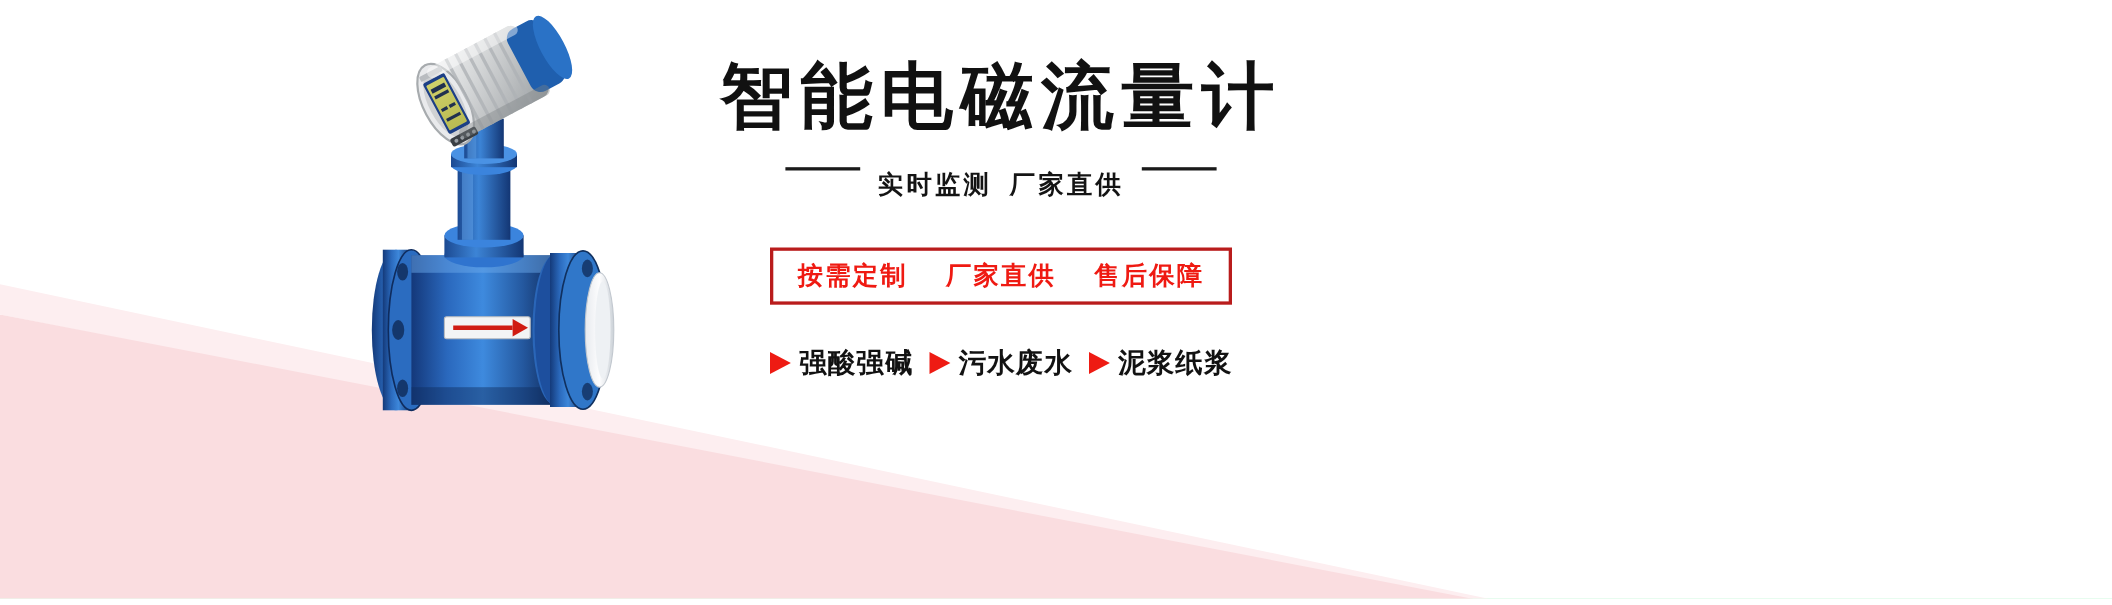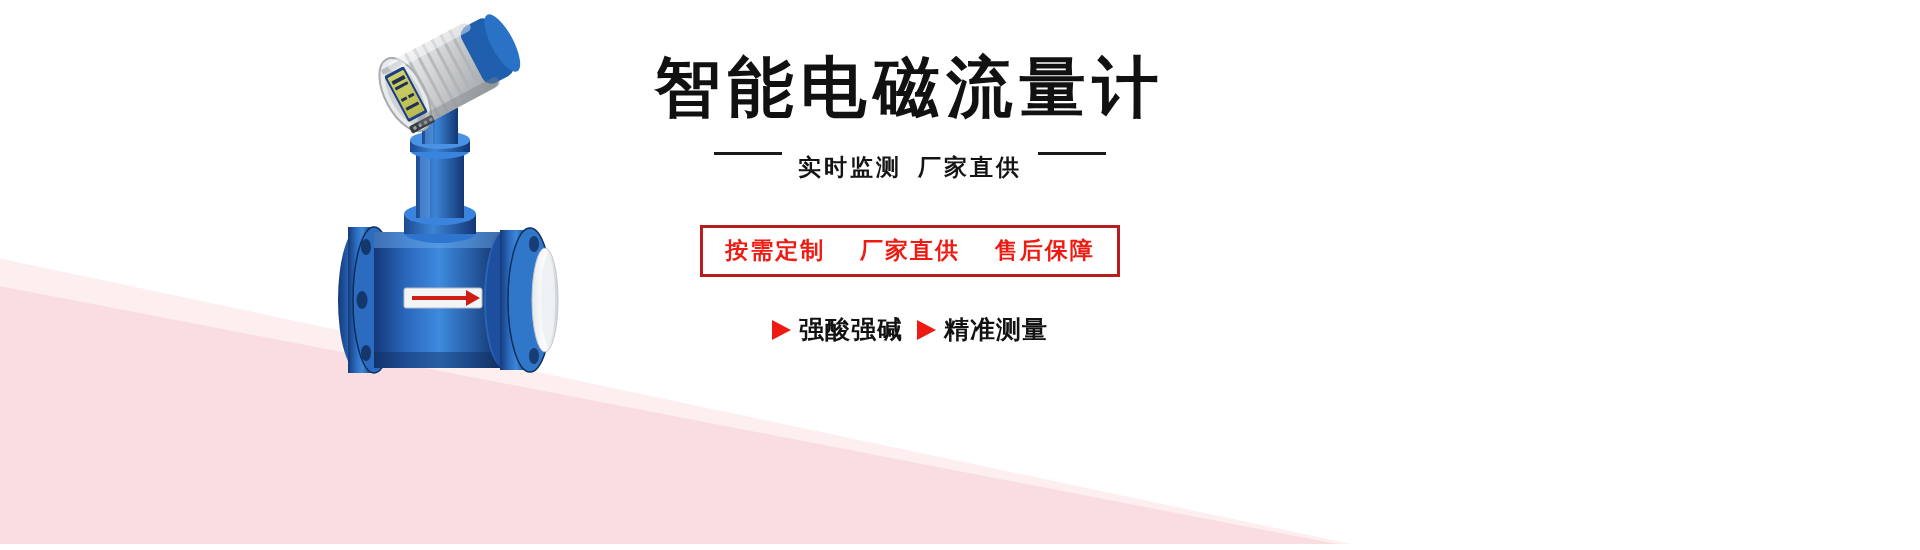--- a/index.html
+++ b/index.html
@@ -317,18 +317,22 @@
       </div>
     </div>
 
     <div class="features">
       <div class="feature">
         <span class="tri"></span>
         <span class="feature-label">强酸强碱</span>
       </div>
       <div class="feature">
         <span class="tri"></span>
-        <span class="feature-label">精准测量</span>
+        <span class="feature-label">污水废水</span>
+      </div>
+      <div class="feature">
+        <span class="tri"></span>
+        <span class="feature-label">泥浆纸浆</span>
       </div>
     </div>
 
   </div>
 </div>
 
 </body></html>

